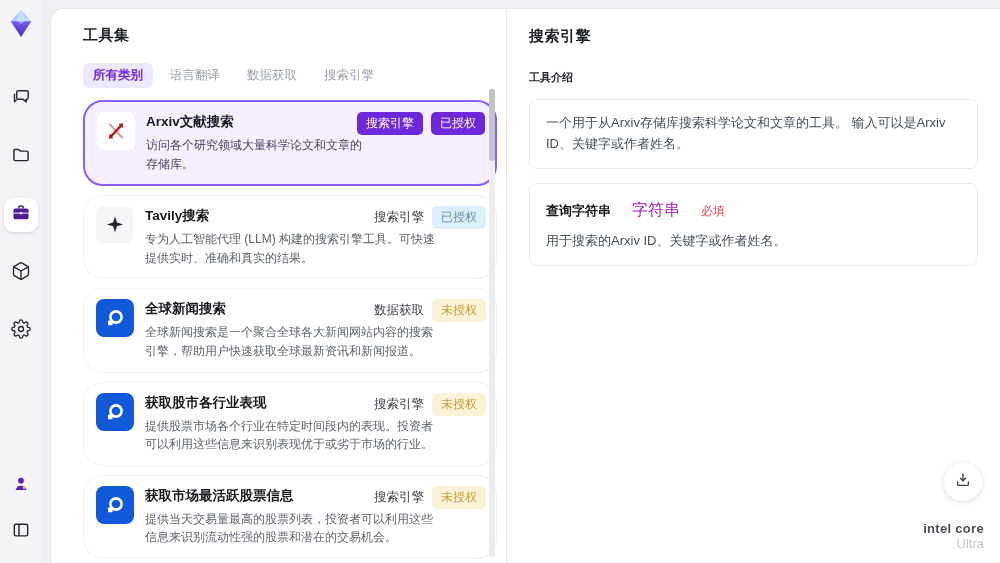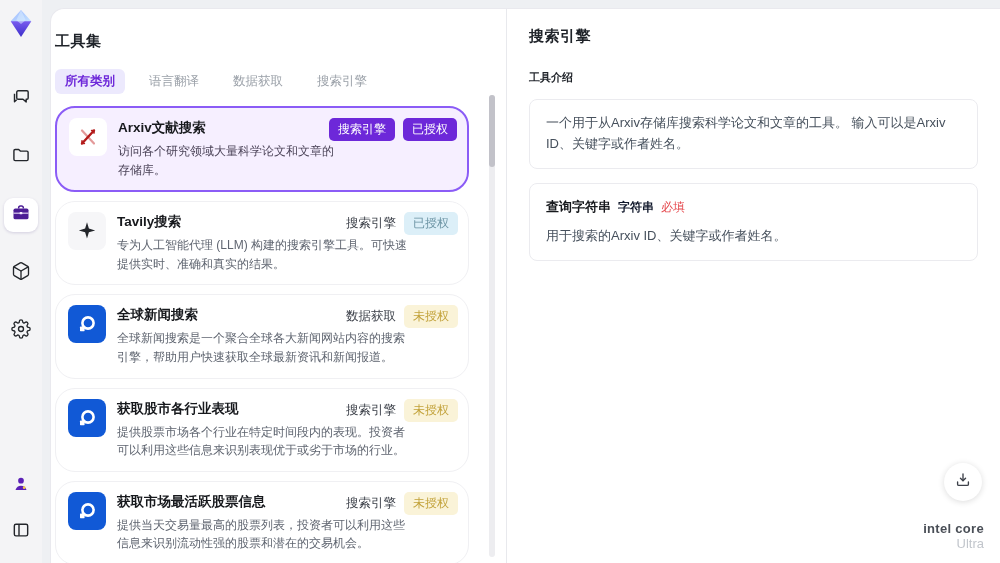--- a/index.html
+++ b/index.html
@@ -22,23 +22,23 @@
   .rail-btn svg { width:20px; height:20px; }
   .rail-btn.active { background:#ffffff; box-shadow:0 1px 3px rgba(60,40,120,.18); }
   .rail-bottom { margin-top:auto; margin-bottom:14px; display:flex; flex-direction:column; gap:12px; align-items:center; }
   
   .main {
     position:absolute; left:50px; top:8px; width:950px; height:555px;
     background:#ffffff; border:1px solid #e9e9ee; border-right:none; border-bottom:none;
     border-top-left-radius:14px; display:flex; overflow:hidden;
   }
   
-  .list-col { width:455px; padding:17px 0 0 4px; position:relative;margin-top:6px; }
+  .list-col { width:455px; padding:17px 0 0 32px; position:relative; }
   .list-title { font-size:15px; font-weight:bold; letter-spacing:.5px; }
-  .tabs { margin-top:18px; display:flex; gap:14px; align-items:center; }
+  .tabs { margin-top:18px; display:flex; gap:7px; align-items:center; }
   .tab {
     font-size:12.5px; color:#9aa0a8; padding:4px 10px; border-radius:6px; cursor:pointer; white-space:nowrap;
   }
   .tab.active { background:#ece9fd; color:#6d28d9; font-weight:bold; }
   .cards { margin-top:12px; width:414px; }
   .card {
     position:relative; background:#fff; border:1px solid #f0f0f3; border-radius:20px;
     padding:10px 12px 11px 12px; margin-bottom:9px; display:flex; gap:11px; cursor:pointer;
   }
   .card.selected { background:#f6efff; border:2px solid #8b5cf6; }
@@ -69,23 +69,23 @@
   
   .divider { width:1px; background:#e8e9ed; }
   
   .detail-col { flex:1; padding:18px 22px 0 22px; position:relative; }
   .detail-title { font-size:15px; font-weight:bold; letter-spacing:.5px; }
   .section-h { font-size:11px; font-weight:bold; margin-top:24px; }
   .info-box {
     margin-top:14px; border:1px solid #ebebef; border-radius:8px; background:#fff;
     padding:13px 16px; font-size:13px; color:#46505c; line-height:1.6;
   }
-  .param-line { display:flex; align-items:baseline; gap:7px; }
+  .param-line { display:flex; align-items:baseline; gap:21px; }
   .param-name { font-size:13px; font-weight:bold; color:#17191d; }
-  .param-type { font-size:12px; color:#0f172a;font-weight:bold; }
+  .param-type { font-size:16px; color:#a21caf; }
   .param-req { font-size:12px; color:#e5484d; }
   .param-desc { margin-top:9px; font-size:13px; color:#46505c; }
   
   .fab {
     position:absolute; right:18px; bottom:62px; width:38px; height:38px; border-radius:50%;
     background:#ffffff; box-shadow:0 1px 6px rgba(0,0,0,.14); display:flex;
     align-items:center; justify-content:center; cursor:pointer;
   }
   .fab svg { width:18px; height:18px; }
   .intel { position:absolute; right:16px; bottom:12px; text-align:center; line-height:1.1; }

